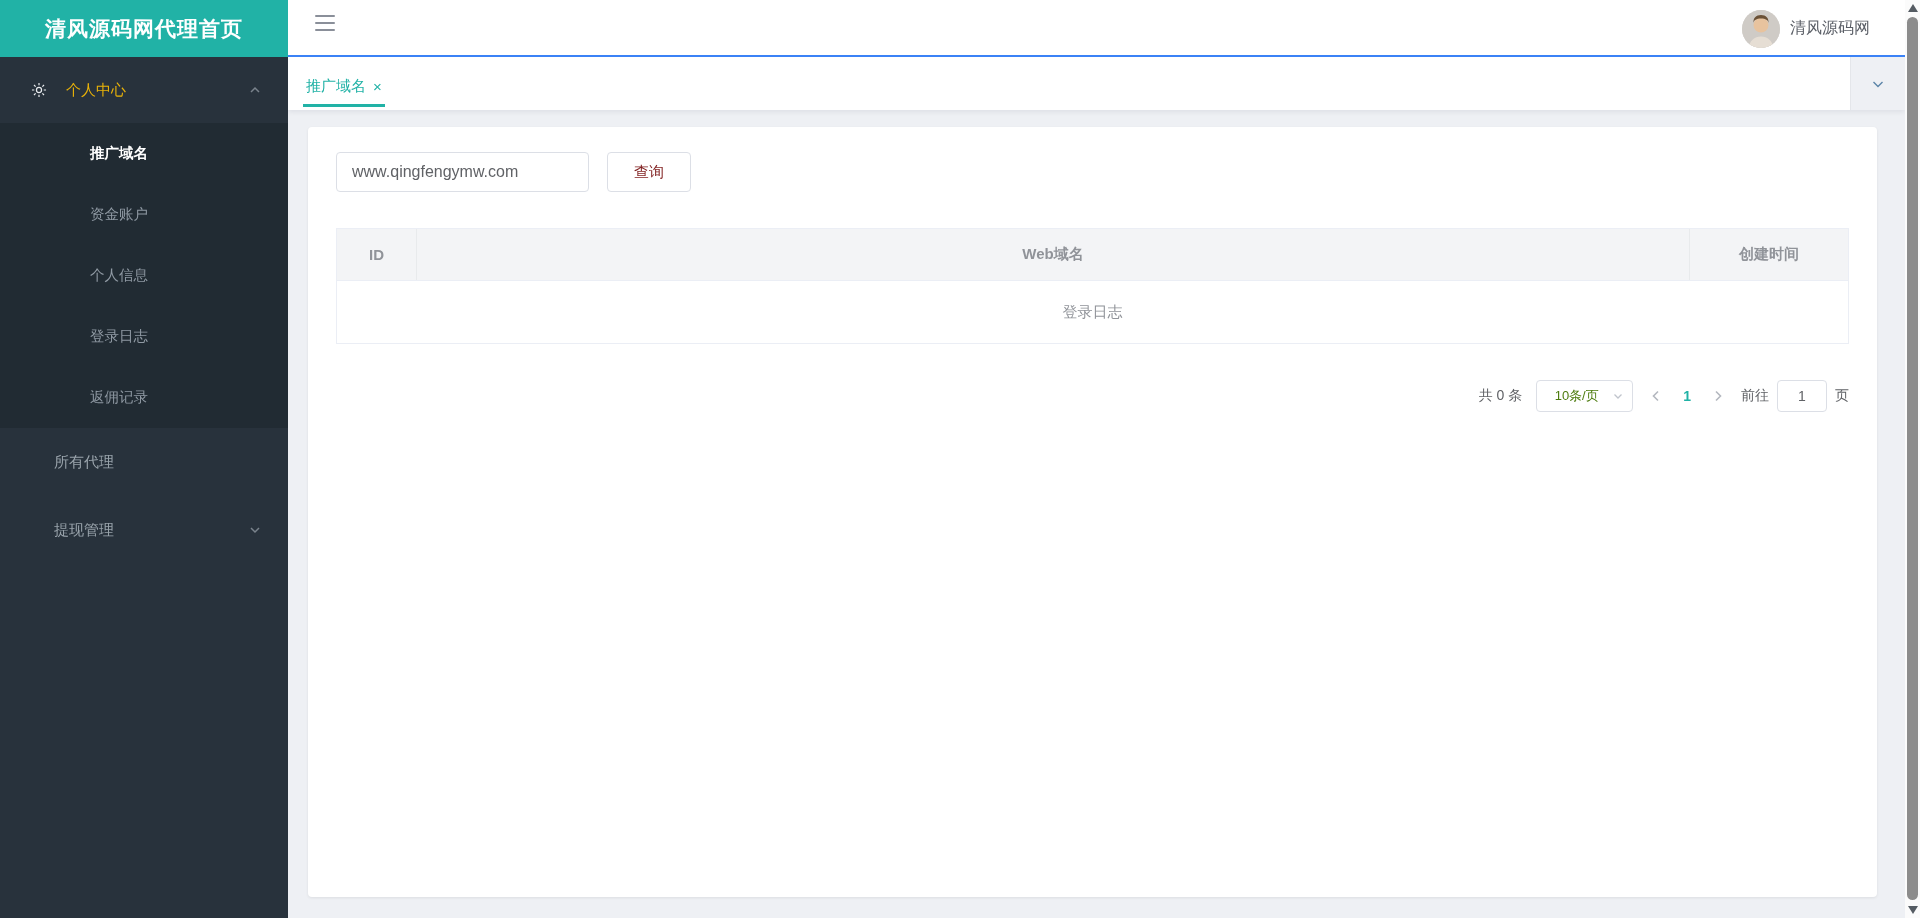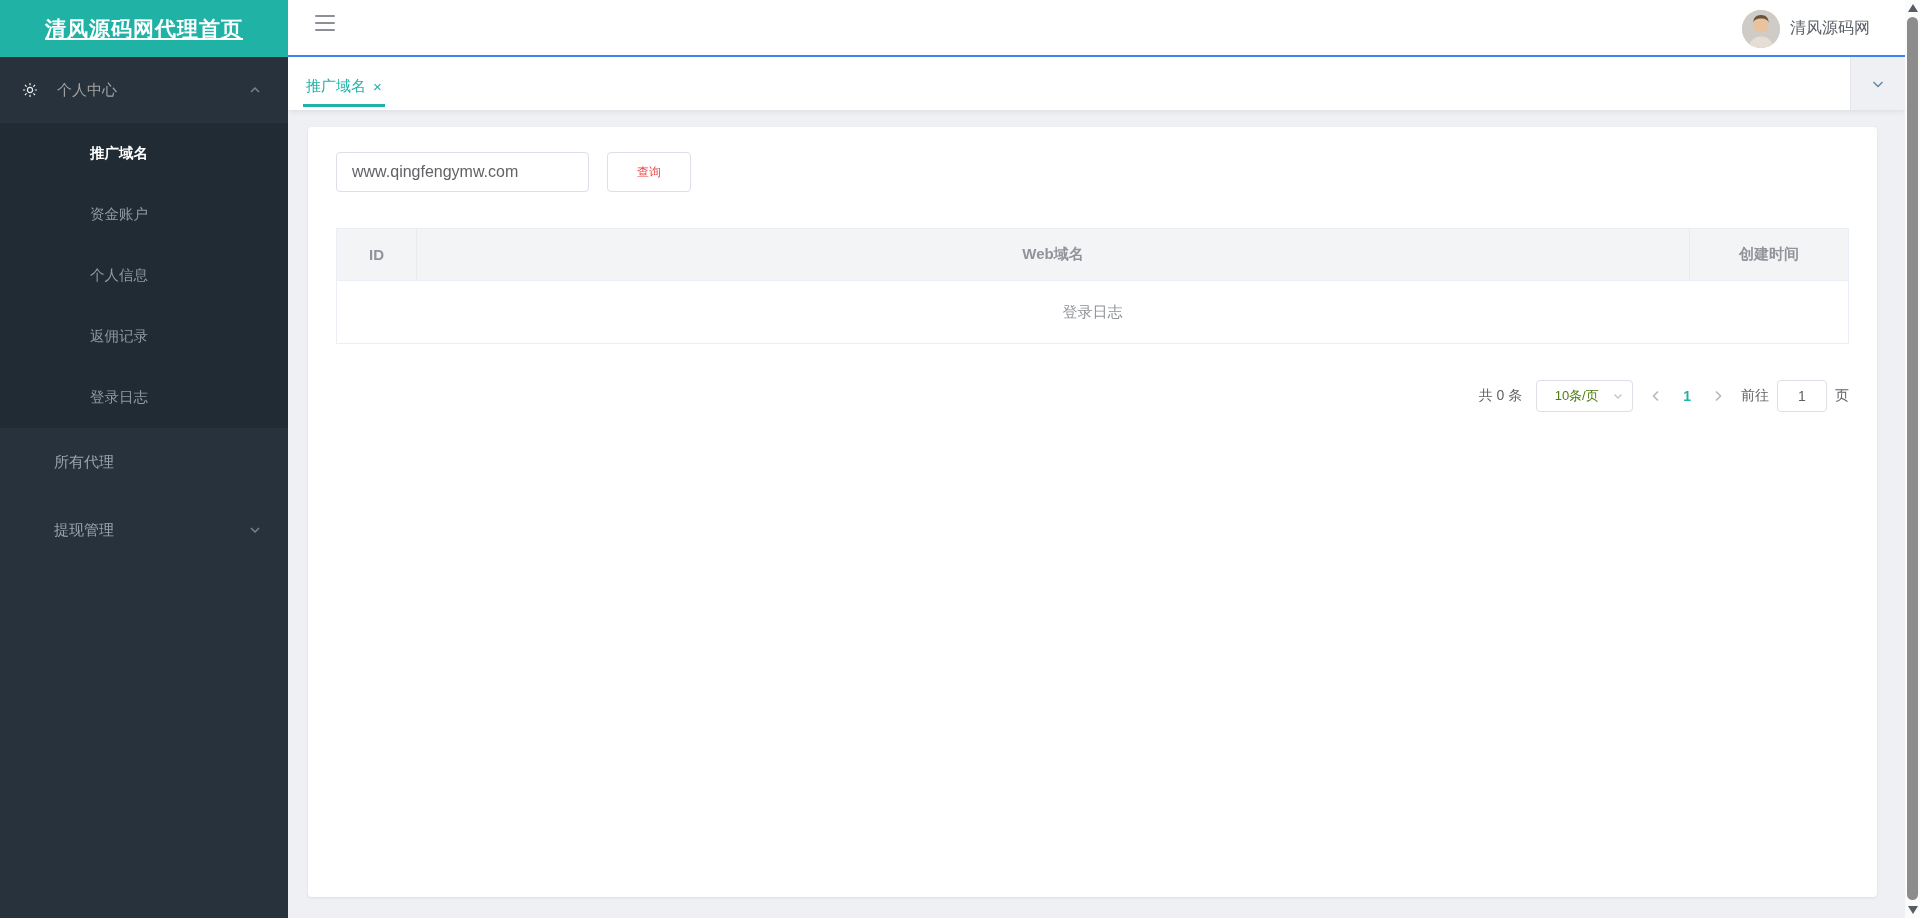--- a/index.html
+++ b/index.html
@@ -2,23 +2,23 @@
 <html><head>
 <meta charset="utf-8">
 <style>
   * { margin:0; padding:0; box-sizing:border-box; }
   html,body { width:1920px; height:918px; overflow:hidden; }
   body { font-family:"Liberation Sans","DejaVu Sans",sans-serif; background:#eef0f4; position:relative; }
 
   
   .sidebar { position:absolute; left:0; top:0; width:288px; height:918px; background:#28323c; z-index:3; }
   .logo { height:57px; background:#21b2a6; color:#ffffff; font-size:21px; font-weight:bold;
-          display:flex; align-items:center; justify-content:center; letter-spacing:1px;text-decoration:underline; }
-  .menu-item { height:66px; display:flex; align-items:center; padding-left:21px; position:relative;
-               color:#a3a3a3; font-size:15px; cursor:pointer; }
+          display:flex; align-items:center; justify-content:center; letter-spacing:1px; }
+  .menu-item { height:66px; display:flex; align-items:center; padding-left:30px; position:relative;
+               color:#eab308; font-size:15px; cursor:pointer; }
   .menu-item.plain { padding-left:54px; color:#99a3ab; height:68px; }
   .menu-item .mi-label { margin-left:18px; }
   .menu-item.plain .mi-label { margin-left:0; }
   .mi-arrow { position:absolute; right:26px; top:50%; transform:translateY(-50%); display:flex; }
   .submenu { background:#212b33; }
   .submenu-item { height:61px; line-height:61px; padding-left:90px; font-size:14.5px;
                   color:#8f99a3; cursor:pointer; }
   .submenu-item.active { color:#ffffff; font-weight:bold; }
 
   
@@ -41,21 +41,21 @@
 
   
   .content { position:absolute; left:288px; top:110px; width:1617px; height:832px; background:#eef0f4; }
   .card { position:absolute; left:20px; top:17px; width:1569px; height:770px; background:#ffffff;
           border-radius:4px; box-shadow:0 1px 3px rgba(0,0,0,.08); }
 
   .search-input { position:absolute; left:28px; top:25px; width:253px; height:40px;
                   border:1px solid #dcdfe6; border-radius:4px; padding:0 15px; font-size:16px;
                   color:#606266; outline:none; font-family:inherit; }
   .search-btn { position:absolute; left:299px; top:25px; width:84px; height:40px; background:#ffffff;
-                border:1px solid #dcdfe6; border-radius:4px; font-size:12px; color:#ef4444;
+                border:1px solid #dcdfe6; border-radius:4px; font-size:15px; color:#7f1d1d;
                 cursor:pointer; font-family:inherit; }
 
   .table { position:absolute; left:28px; top:101px; width:1513px; border:1px solid #ebeef5; }
   .thead { display:flex; height:52px; background:#f3f4f6; border-bottom:1px solid #ebeef5; }
   .th { display:flex; align-items:center; justify-content:center; font-size:15px; font-weight:bold;
         color:#909399; border-right:1px solid #e8eaec; }
   .th:last-child { border-right:none; }
   .th-id { width:80px; } .th-h5 { flex:1.02; } .th-web { flex:1.05; } .th-time { width:158px; }
   .empty-row { height:62px; display:flex; align-items:center; justify-content:center;
                color:#909399; font-size:15px; }
@@ -101,22 +101,22 @@
       <svg width="14" height="14" viewBox="0 0 14 14">
           <polyline points="3,9 7,5 11,9" fill="none" stroke="#7a838c" stroke-width="1.5"></polyline>
         </svg>
     </span>
   </div>
 
   <div class="submenu">
     <div class="submenu-item active">推广域名</div>
     <div class="submenu-item">资金账户</div>
     <div class="submenu-item">个人信息</div>
+    <div class="submenu-item">登录日志</div>
     <div class="submenu-item">返佣记录</div>
-    <div class="submenu-item">登录日志</div>
   </div>
 
   <div class="menu-item plain">
     <span class="mi-label">所有代理</span>
   </div>
   <div class="menu-item plain">
     <span class="mi-label">提现管理</span>
     <span class="mi-arrow">
       <svg width="14" height="14" viewBox="0 0 14 14">
           <polyline points="3,5 7,9 11,5" fill="none" stroke="#7a838c" stroke-width="1.5"></polyline>

